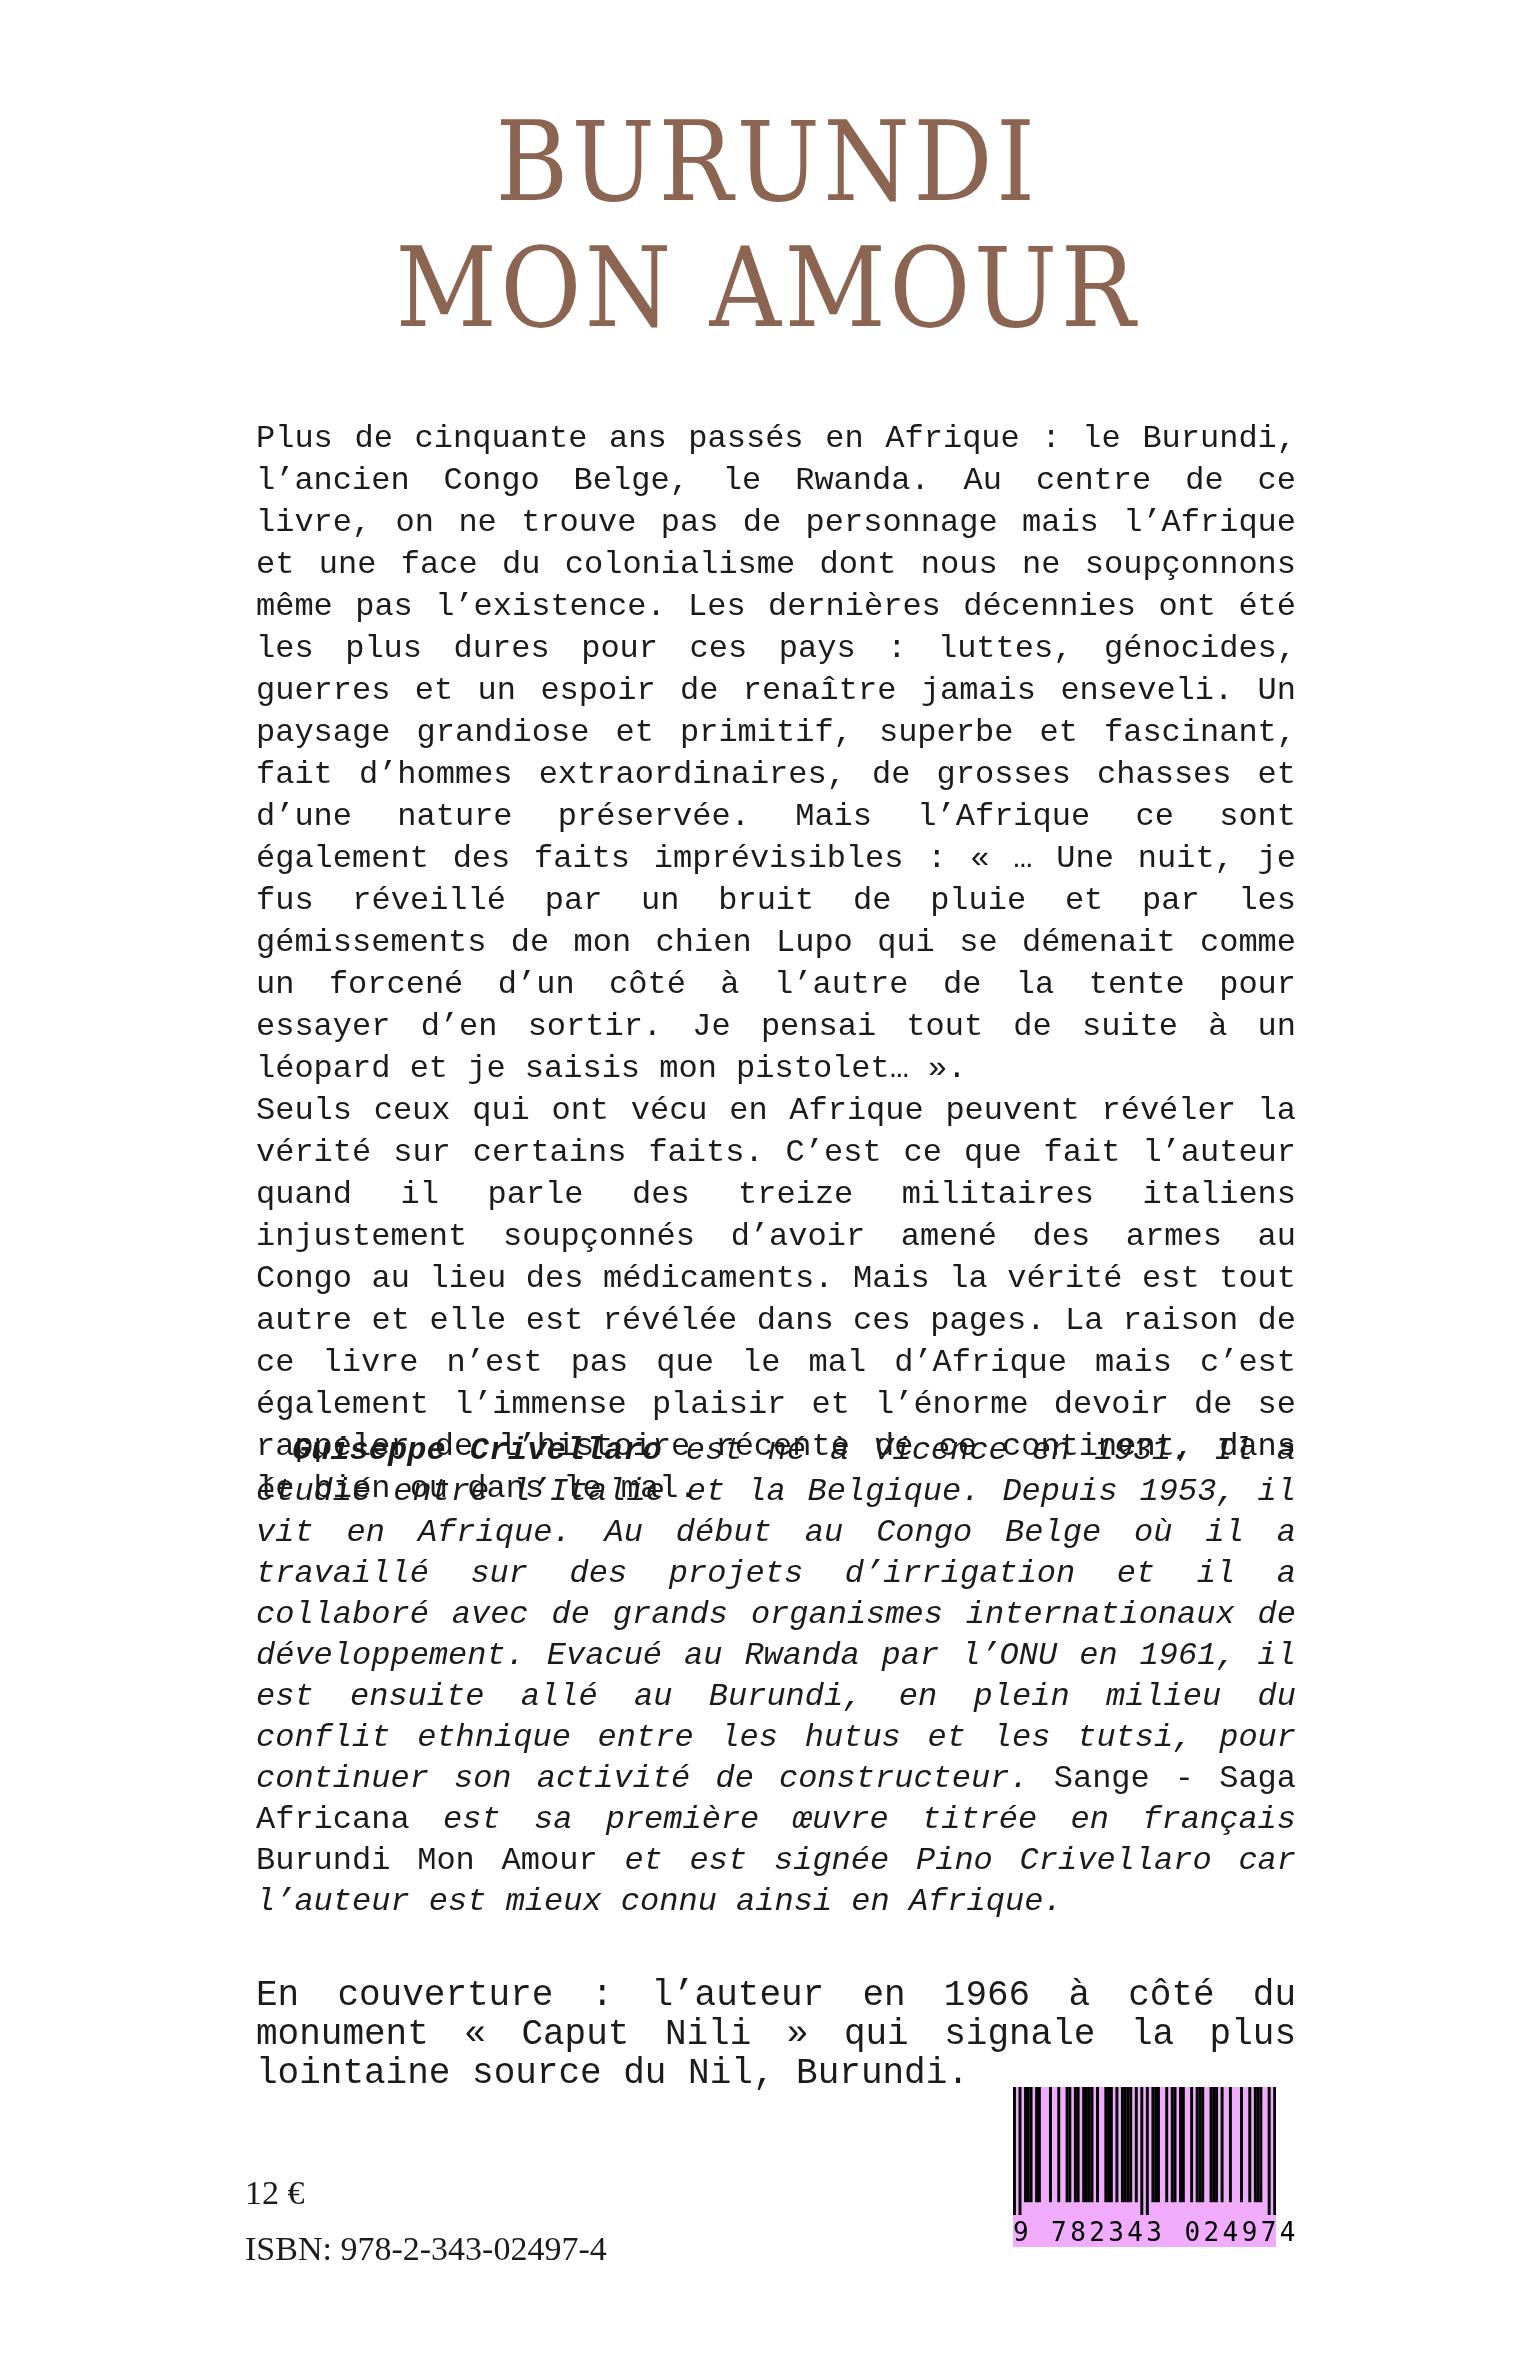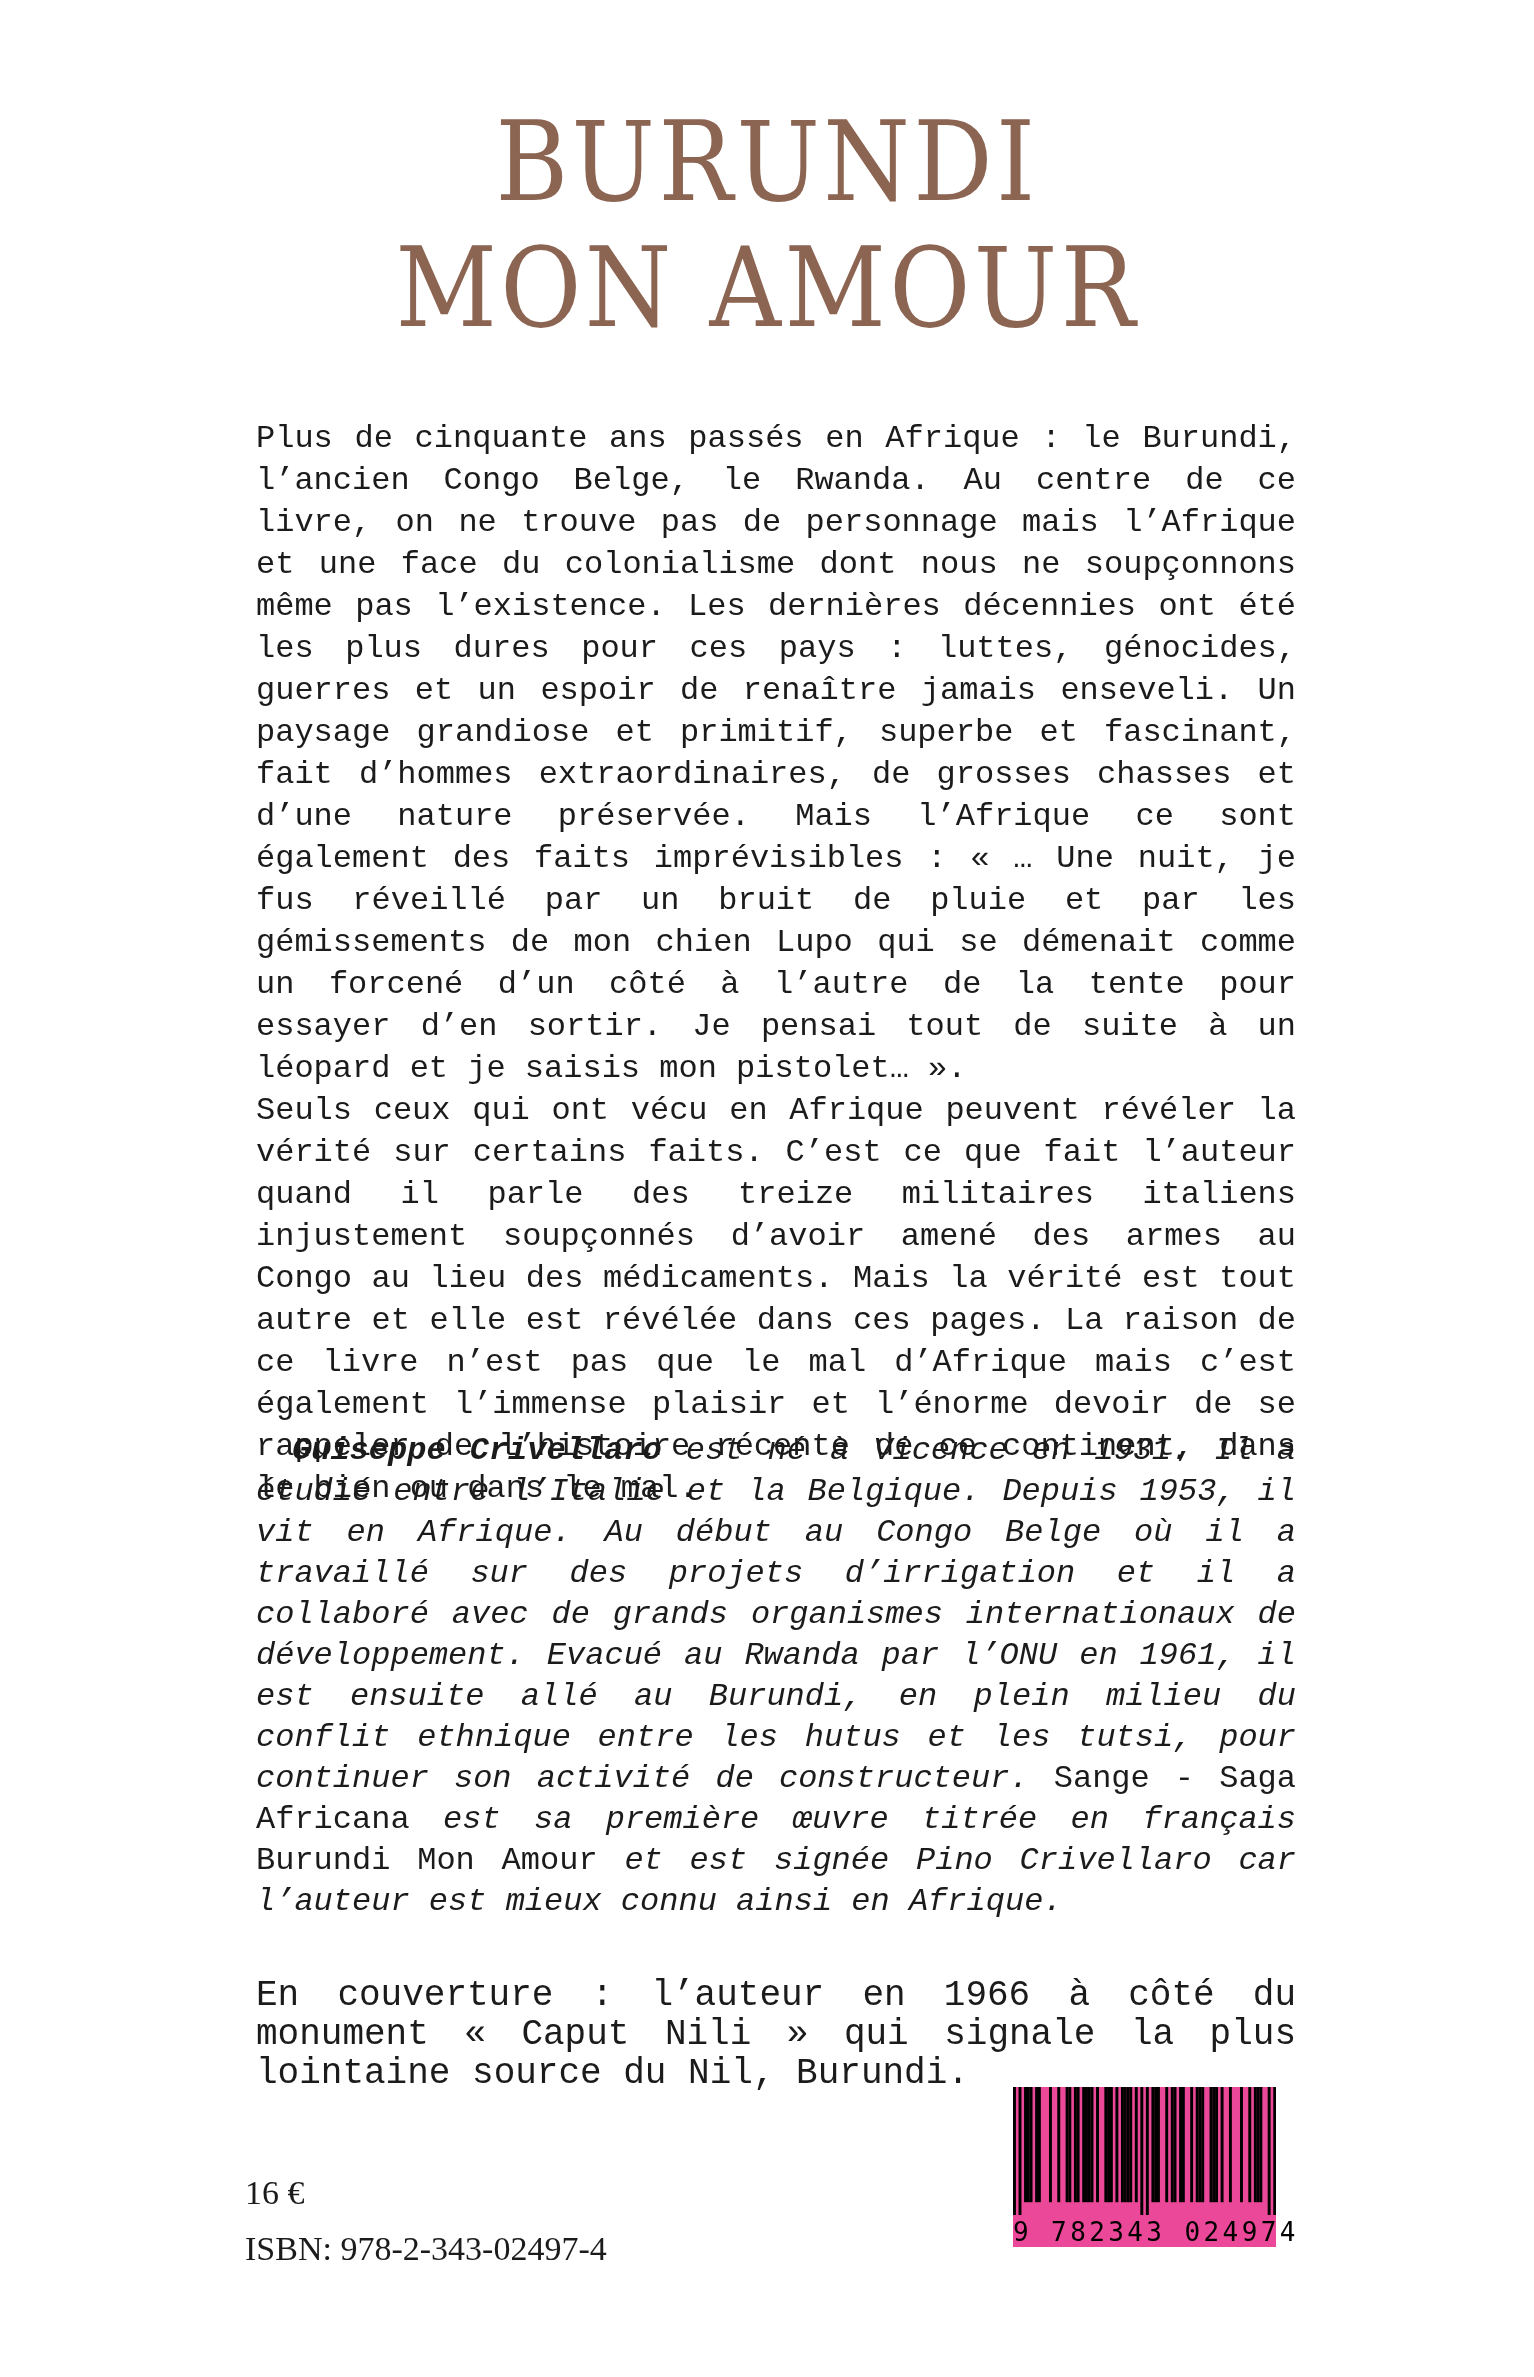--- a/index.html
+++ b/index.html
@@ -73,21 +73,21 @@
     left: 245px;
     top: 2230px;
     font-size: 34px;
     font-family: Liberation Serif, serif;
   }
   .barcode {
     position: absolute;
     left: 1013px;
     top: 2087px;
     width: 263px;
-    background: #ec4899;
+    background: #f0abfc;
   }
   .barcode-bars {
     width: 100%;
     height: 128px;
   }
   .barcode-bars svg { display: block; }
   .barcode-number {
     font-family: "DejaVu Sans Mono", monospace;
     font-size: 26px;
     letter-spacing: 3.4px;
@@ -111,21 +111,21 @@
     <p>Plus de cinquante ans passés en Afrique : le Burundi, l’ancien Congo Belge, le Rwanda. Au centre de ce livre, on ne trouve pas de personnage mais l’Afrique et une face du colonialisme dont nous ne soupçonnons même pas l’existence. Les dernières décennies ont été les plus dures pour ces pays : luttes, génocides, guerres et un espoir de renaître jamais enseveli. Un paysage grandiose et primitif, superbe et fascinant, fait d’hommes extraordinaires, de grosses chasses et d’une nature préservée. Mais l’Afrique ce sont également des faits imprévisibles : « … Une nuit, je fus réveillé par un bruit de pluie et par les gémissements de mon chien Lupo qui se démenait comme un forcené d’un côté à l’autre de la tente pour essayer d’en sortir. Je pensai tout de suite à un léopard et je saisis mon pistolet… ».</p>
     <p>Seuls ceux qui ont vécu en Afrique peuvent révéler la vérité sur certains faits. C’est ce que fait l’auteur quand il parle des treize militaires italiens injustement soupçonnés d’avoir amené des armes au Congo au lieu des médicaments. Mais la vérité est tout autre et elle est révélée dans ces pages. La raison de ce livre n’est pas que le mal d’Afrique mais c’est également l’immense plaisir et l’énorme devoir de se rappeler de l’histoire récente de ce continent, dans le bien ou dans le mal.</p>
   </div>
 
   <div class="text-col bio">
     <p style="margin:0"><span class="name">Guiseppe Crivellaro</span><span> est né à Vicence en 1931. Il a étudié entre l’Italie et la Belgique. Depuis 1953, il vit en Afrique. Au début au Congo Belge où il a travaillé sur des projets d’irrigation et il a collaboré avec de grands organismes internationaux de développement. Evacué au Rwanda par l’ONU en 1961, il est ensuite allé au Burundi, en plein milieu du conflit ethnique entre les hutus et les tutsi, pour continuer son activité de constructeur. </span><span class="roman">Sange - Saga Africana</span><span> est sa première œuvre titrée en français </span><span class="roman">Burundi Mon Amour</span><span> et est signée Pino Crivellaro car l’auteur est mieux connu ainsi en Afrique.</span></p>
   </div>
 
   <div class="text-col cover-note">En couverture : l’auteur en 1966 à côté du monument « Caput Nili » qui signale la plus lointaine source du Nil, Burundi.</div>
 
-  <div class="price">16 €</div>
+  <div class="price">12 €</div>
   <div class="isbn">ISBN: 978-2-343-02497-4</div>
 
   <div class="barcode">
     <div class="barcode-bars">
         <svg viewBox="0 0 100 100" preserveAspectRatio="none" width="100%" height="100%">
           <g fill="#000">
             <rect x="0.000" y="0" width="1.113" height="100"></rect>
             <rect x="2.105" y="0" width="1.113" height="100"></rect>
             <rect x="4.211" y="0" width="1.113" height="90"></rect>
             <rect x="5.263" y="0" width="1.113" height="90"></rect>

